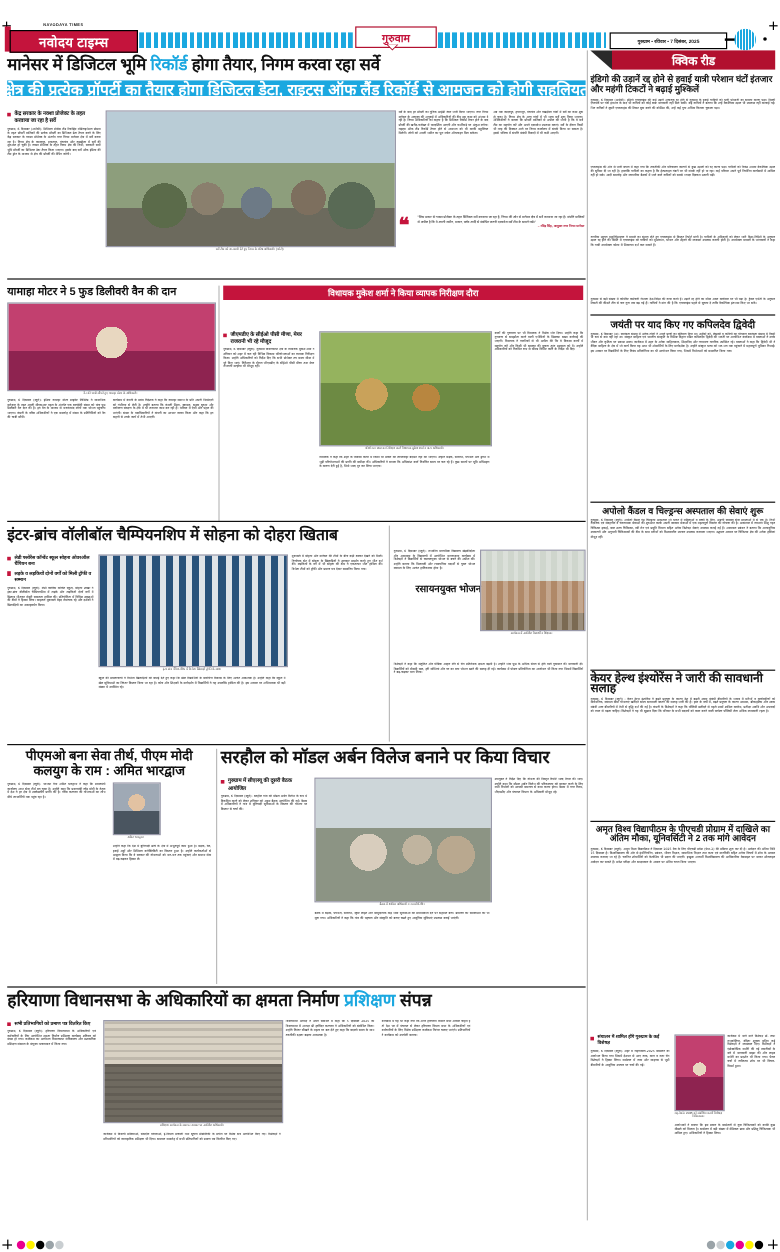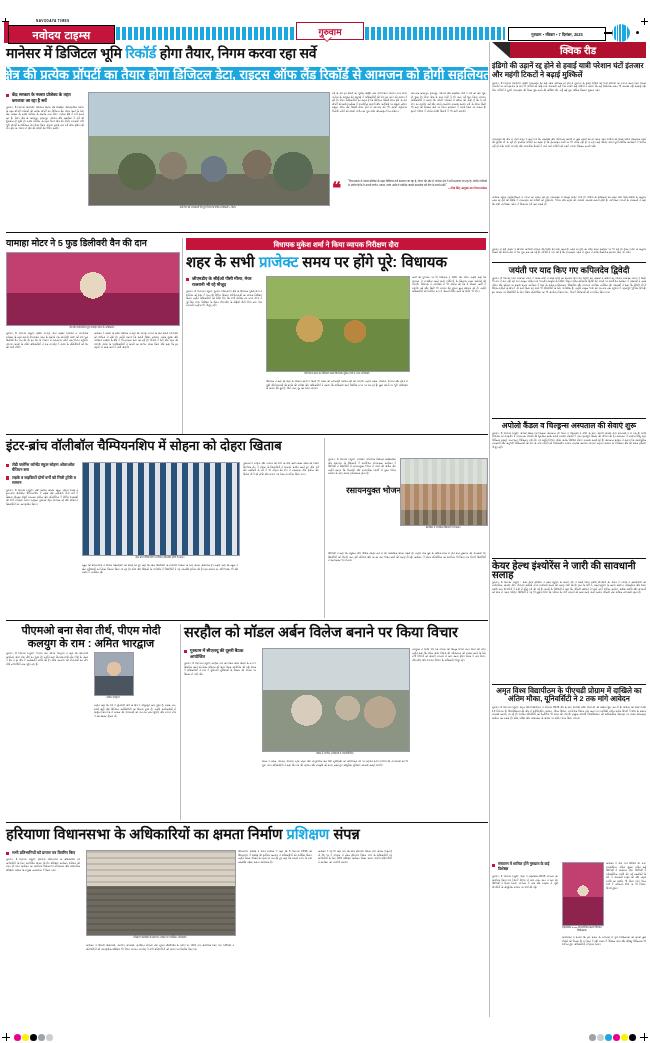--- a/index.html
+++ b/index.html
@@ -312,21 +312,20 @@
   <div class="col" style="left:94px;top:332px;width:84px;">
     <div class="body-text" style="height:96px;">कार्यक्रम में कंपनी के प्रबंध निदेशक ने कहा कि यामाहा समाज के प्रति अपनी जिम्मेदारी को गंभीरता से लेती है। उन्होंने बताया कि कंपनी शिक्षा, स्वास्थ्य, सड़क सुरक्षा और पर्यावरण संरक्षण के क्षेत्र में भी लगातार काम कर रही है। भविष्य में ऐसी और पहल की जाएंगी। संस्था के पदाधिकारियों ने कंपनी का आभार व्यक्त किया और कहा कि इन वाहनों से उनके कार्य में तेजी आएगी।</div>
   </div>
 
   <div class="vrule" style="left:182px;top:238px;height:196px;"></div>
 
   <div class="col" style="left:186px;top:238px;width:300px;">
     <div class="sec-bar">
       <span>विधायक मुकेश शर्मा ने किया व्यापक निरीक्षण दौरा</span>
     </div>
-    <h2 class="sec-h" style="font-size:15px;line-height:18px;margin-top:3px;white-space:nowrap;"><span>शहर के सभी </span><span style="color:#1ba8e0;">प्राजेक्ट</span><span> समय पर होंगे पूरे: विधायक</span></h2>
   </div>
   <div class="col" style="left:186px;top:276px;width:76px;">
     <div class="bullet">जीएमडीए के सीईओ पीसी मीणा, मेयर राजरानी भी रहे मौजूद</div>
     <div class="body-text" style="margin-top:2px;height:140px;">गुरुग्राम, 6 दिसम्बर (ब्यूरो): गुरुग्राम विधानसभा क्षेत्र के विधायक मुकेश शर्मा ने शनिवार को शहर में चल रही विभिन्न विकास परियोजनाओं का व्यापक निरीक्षण किया। उन्होंने अधिकारियों को निर्देश दिए कि सभी प्रोजेक्ट तय समय सीमा में पूरे किए जाएं। निरीक्षण के दौरान जीएमडीए के सीईओ पीसी मीणा तथा मेयर राजरानी मल्होत्रा भी मौजूद रहीं।</div>
   </div>
   <div class="photo photo-green" style="left:266px;top:276px;width:142px;height:94px;"></div>
   <div class="cap" style="position:absolute;left:266px;top:371px;width:142px;">परियोजना स्थल का निरीक्षण करते विधायक मुकेश शर्मा व अन्य अधिकारी।</div>
   <div class="col" style="left:266px;top:380px;width:142px;">
     <div class="body-text" style="height:48px;">विधायक ने कहा कि शहर के विकास कार्यों में किसी भी प्रकार की लापरवाही बर्दाश्त नहीं की जाएगी। उन्होंने सड़क, सीवरेज, पेयजल और ड्रेनेज से जुड़ी परियोजनाओं की प्रगति की समीक्षा की। अधिकारियों ने बताया कि अधिकांश कार्य निर्धारित समय पर चल रहे हैं। कुछ स्थानों पर भूमि अधिग्रहण के कारण देरी हुई है, जिसे जल्द दूर कर लिया जाएगा।</div>
   </div>

